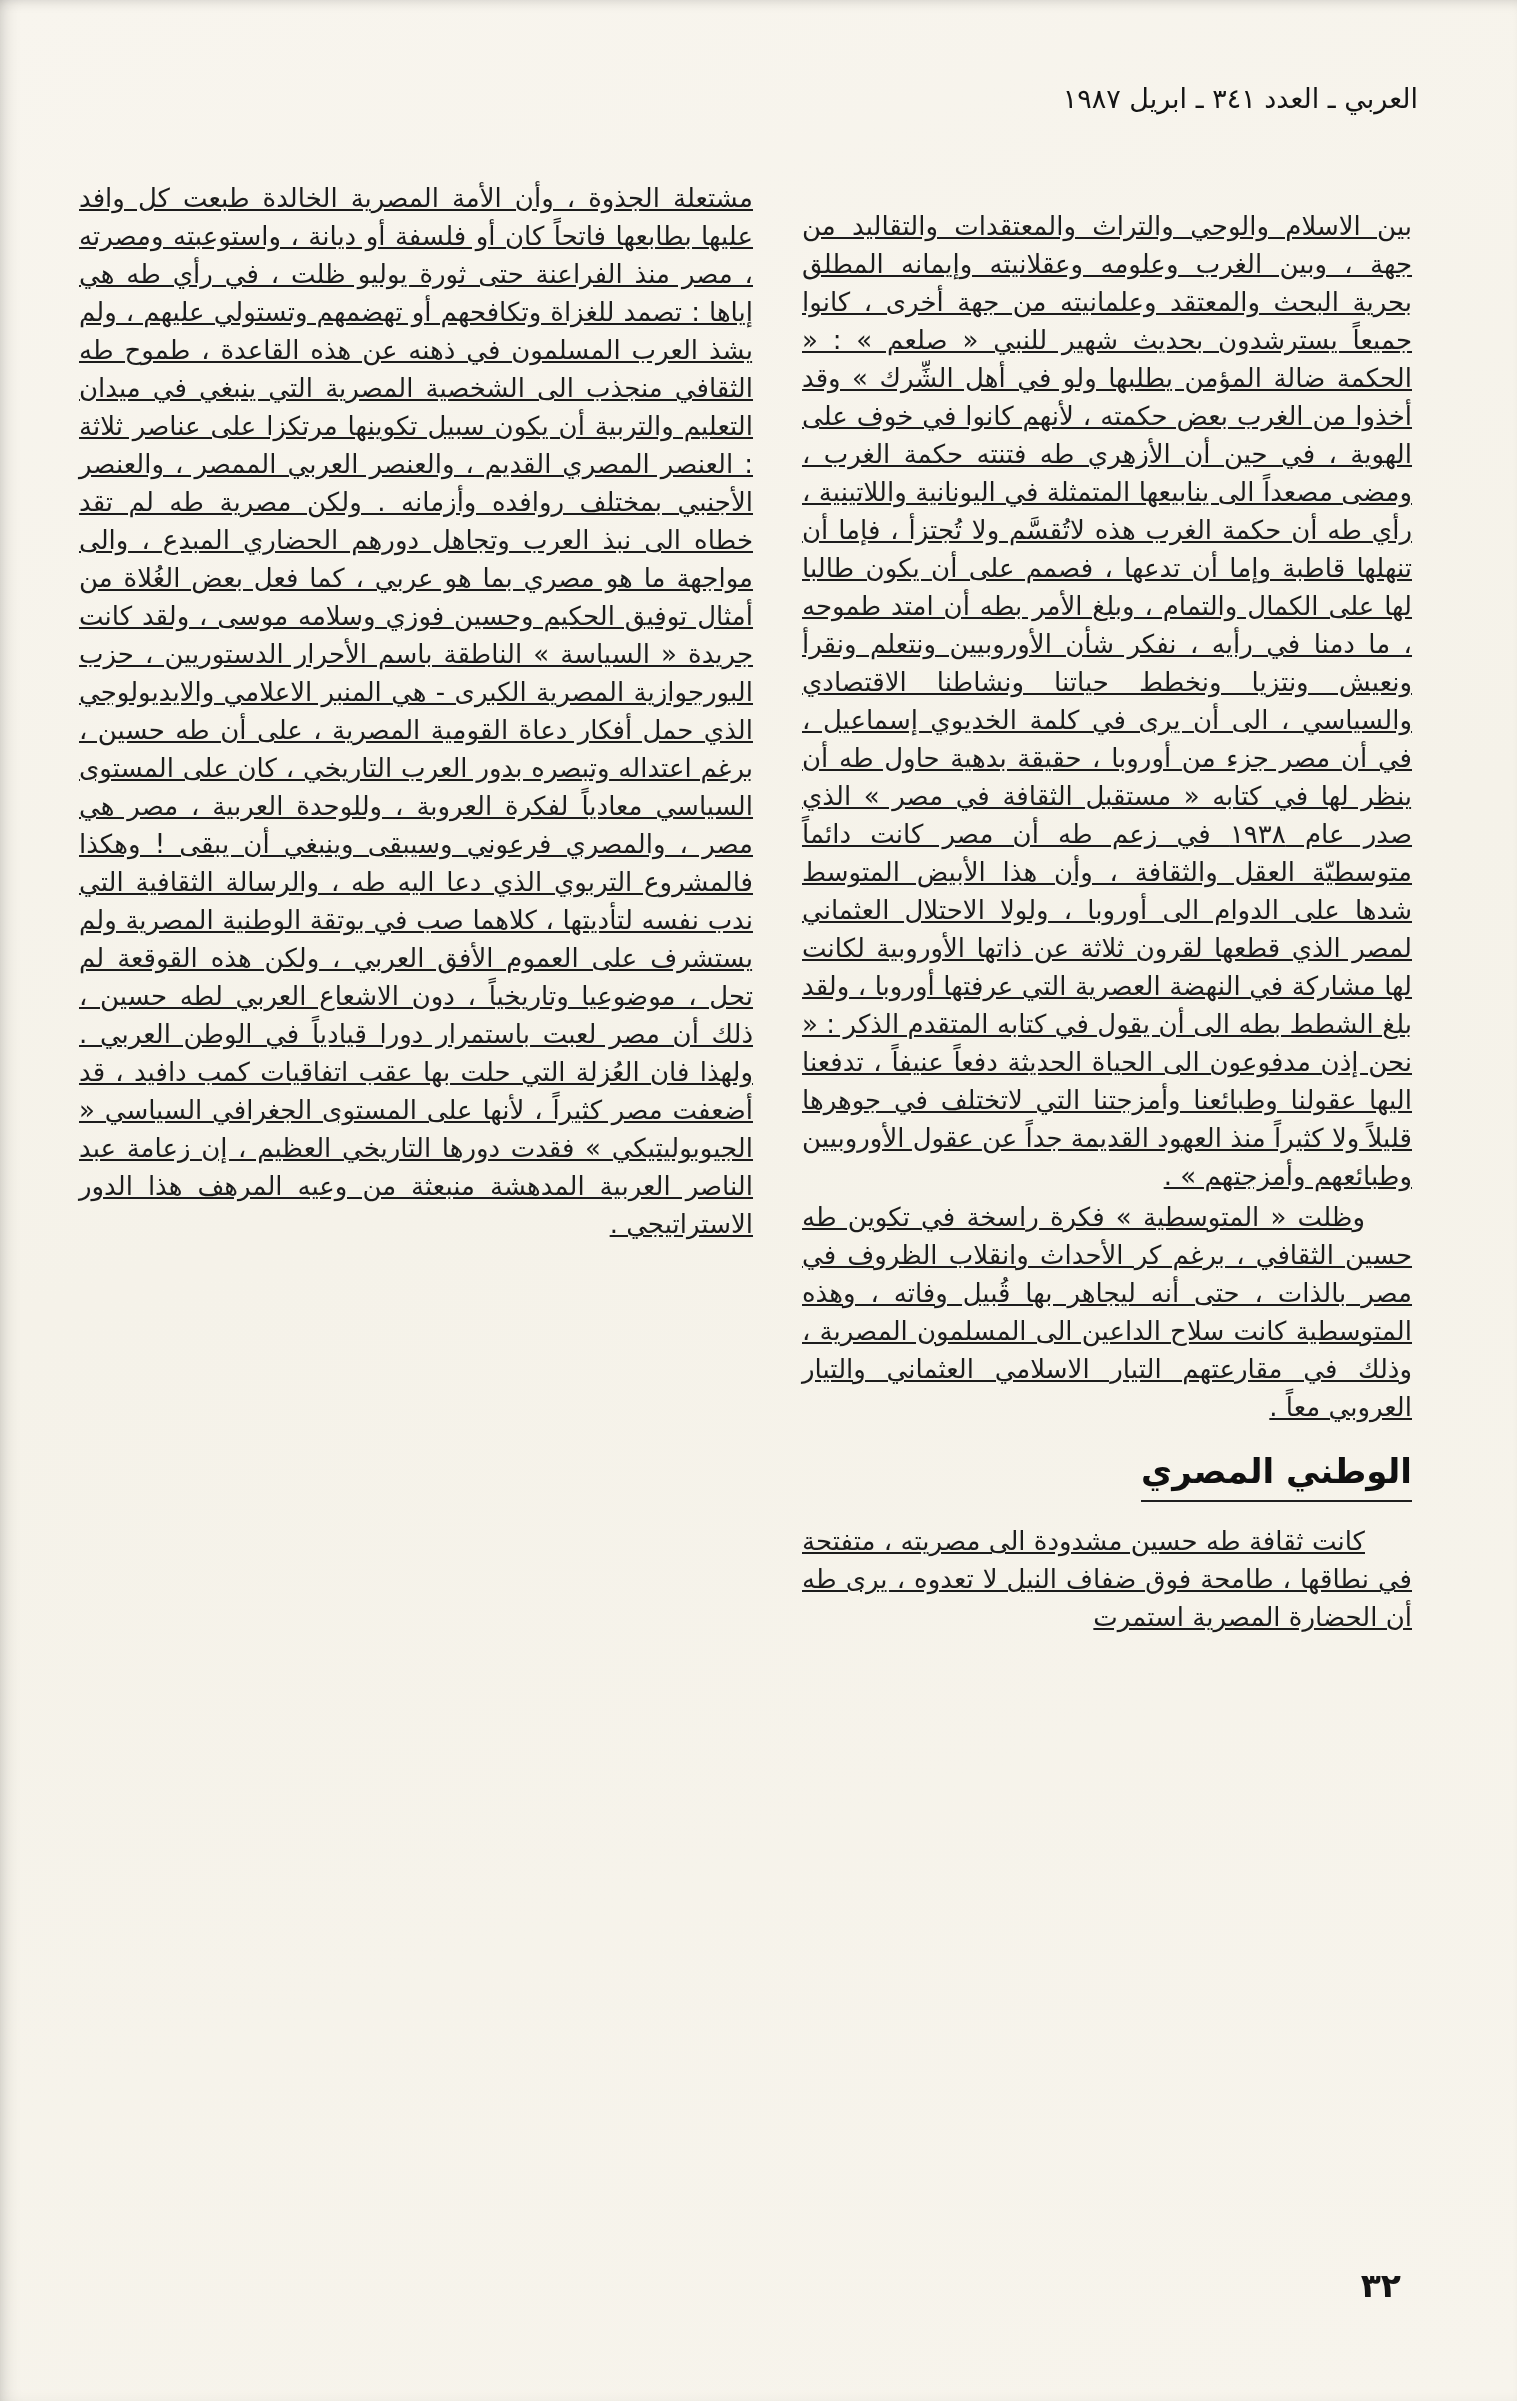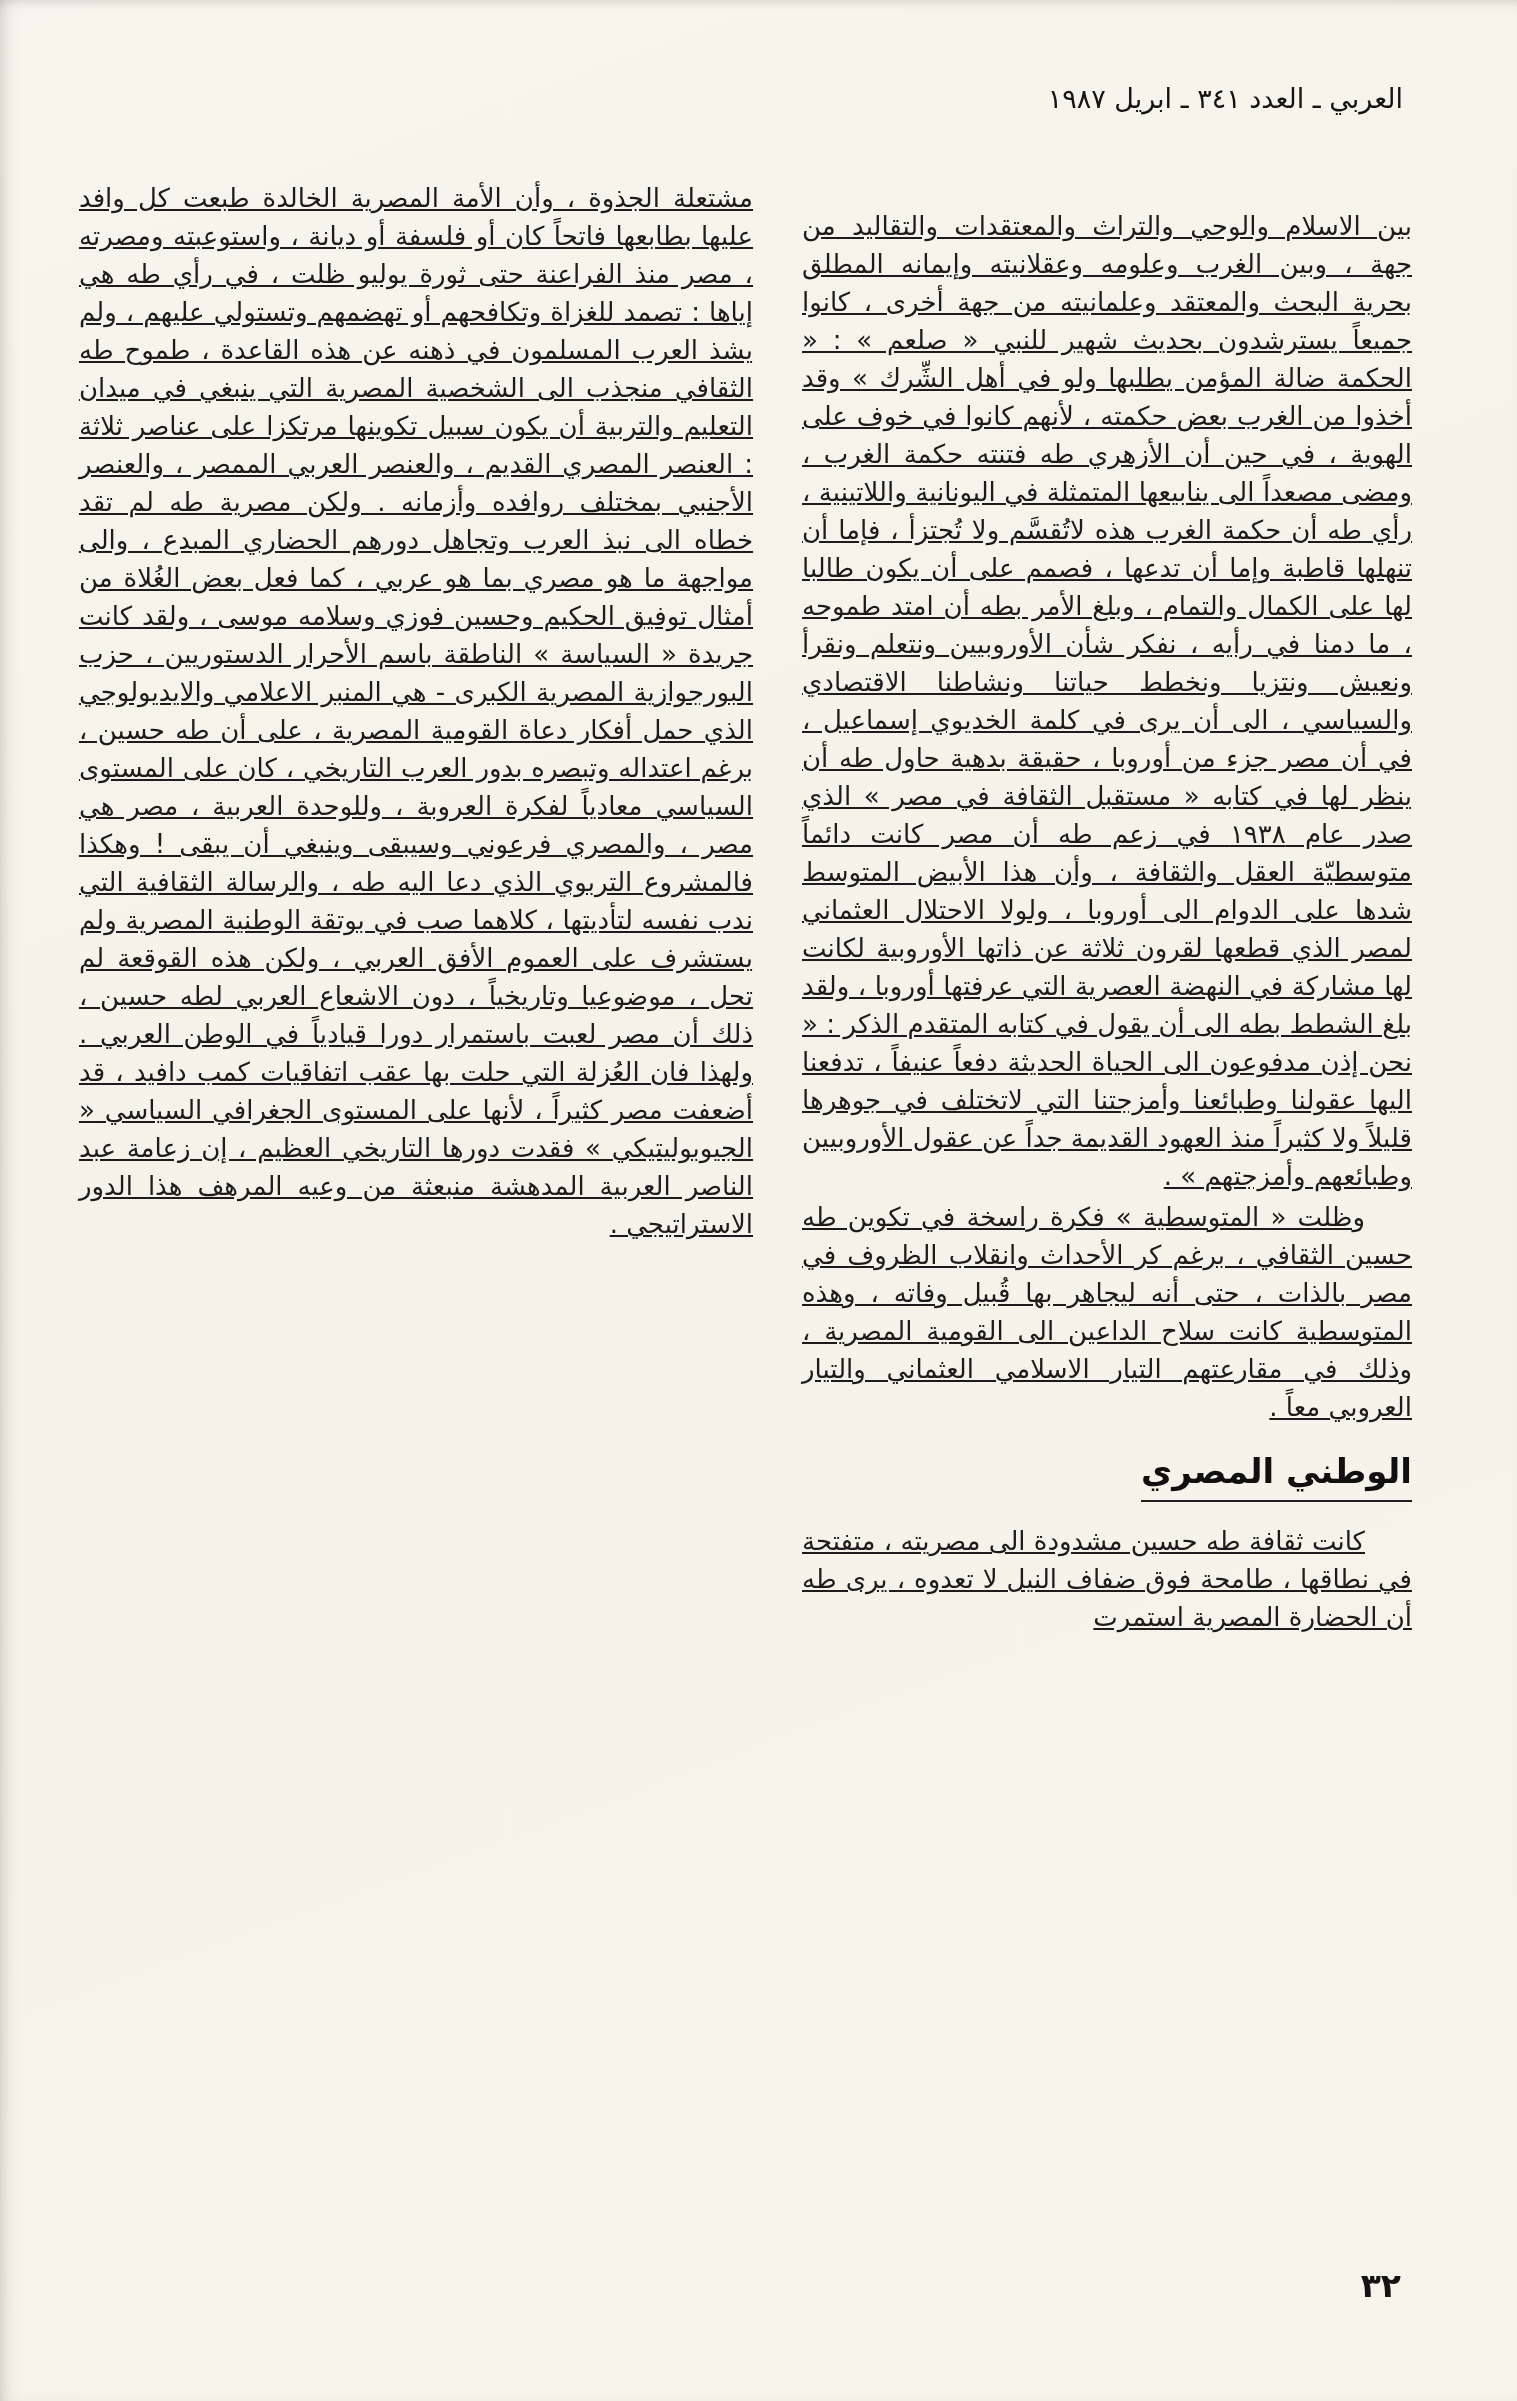--- a/index.html
+++ b/index.html
@@ -16,21 +16,21 @@
     background: linear-gradient(160deg, #f8f5ee 0%, #f5f2e9 45%, #f7f4ec 100%);
     box-shadow: inset 12.7px 0 20px -12.7px rgba(0,0,0,0.25), inset 0 9px 16.3px -11px rgba(0,0,0,0.18);
     direction: rtl;
     font-family: "DejaVu Sans", sans-serif;
     color: #1b1b1b;
     overflow: hidden;
   }
   .issue-header {
     position: absolute;
     top: 83px;
-    right: 114px;
+    right: 99px;
     font-size: 27px;
     letter-spacing: 0.5px;
     color: #141414;
     white-space: nowrap;
   }
   .columns {
     position: absolute;
     top: 179px;
     right: 105px;
     left: 80px;
@@ -73,21 +73,21 @@
 <body>
 
 <div class="page">
 
   <div class="issue-header">العربي ـ العدد ٣٤١ ـ ابريل ١٩٨٧</div>
 
   <div class="columns">
 
     <div class="col col-first">
       <p>بين الاسلام والوحي والتراث والمعتقدات والتقاليد من جهة ، وبين الغرب وعلومه وعقلانيته وإيمانه المطلق بحرية البحث والمعتقد وعلمانيته من جهة أخرى ، كانوا جميعاً يسترشدون بحديث شهير للنبي « صلعم » : « الحكمة ضالة المؤمن يطلبها ولو في أهل الشِّرك » وقد أخذوا من الغرب بعض حكمته ، لأنهم كانوا في خوف على الهوية ، في حين أن الأزهري طه فتنته حكمة الغرب ، ومضى مصعداً الى ينابيعها المتمثلة في اليونانية واللاتينية ، رأي طه أن حكمة الغرب هذه لاتُقسَّم ولا تُجتزأ ، فإما أن تنهلها قاطبة وإما أن تدعها ، فصمم على أن يكون طالبا لها على الكمال والتمام ، وبلغ الأمر بطه أن امتد طموحه ، ما دمنا في رأيه ، نفكر شأن الأوروبيين ونتعلم ونقرأ ونعيش ونتزيا ونخطط حياتنا ونشاطنا الاقتصادي والسياسي ، الى أن يرى في كلمة الخديوي إسماعيل ، في أن مصر جزء من أوروبا ، حقيقة بدهية حاول طه أن ينظر لها في كتابه « مستقبل الثقافة في مصر » الذي صدر عام ١٩٣٨ في زعم طه أن مصر كانت دائماً متوسطيّة العقل والثقافة ، وأن هذا الأبيض المتوسط شدها على الدوام الى أوروبا ، ولولا الاحتلال العثماني لمصر الذي قطعها لقرون ثلاثة عن ذاتها الأوروبية لكانت لها مشاركة في النهضة العصرية التي عرفتها أوروبا ، ولقد بلغ الشطط بطه الى أن يقول في كتابه المتقدم الذكر : « نحن إذن مدفوعون الى الحياة الحديثة دفعاً عنيفاً ، تدفعنا اليها عقولنا وطبائعنا وأمزجتنا التي لاتختلف في جوهرها قليلاً ولا كثيراً منذ العهود القديمة جداً عن عقول الأوروبيين وطبائعهم وأمزجتهم » .</p>
-      <p class="indented">وظلت « المتوسطية » فكرة راسخة في تكوين طه حسين الثقافي ، برغم كر الأحداث وانقلاب الظروف في مصر بالذات ، حتى أنه ليجاهر بها قُبيل وفاته ، وهذه المتوسطية كانت سلاح الداعين الى القومية المصرية ، وذلك في مقارعتهم التيار الاسلامي العثماني والتيار العروبي معاً .</p>
+      <p class="indented">وظلت « المتوسطية » فكرة راسخة في تكوين طه حسين الثقافي ، برغم كر الأحداث وانقلاب الظروف في مصر بالذات ، حتى أنه ليجاهر بها قُبيل وفاته ، وهذه المتوسطية كانت سلاح الداعين الى المسلمون المصرية ، وذلك في مقارعتهم التيار الاسلامي العثماني والتيار العروبي معاً .</p>
       <h2 class="section-heading">
         <span class="heading-text">الوطني المصري</span>
       </h2>
       <p class="indented">كانت ثقافة طه حسين مشدودة الى مصريته ، متفتحة في نطاقها ، طامحة فوق ضفاف النيل لا تعدوه ، يرى طه أن الحضارة المصرية استمرت</p>
     </div>
 
     <div class="col col-second">
       <p>مشتعلة الجذوة ، وأن الأمة المصرية الخالدة طبعت كل وافد عليها بطابعها فاتحاً كان أو فلسفة أو ديانة ، واستوعبته ومصرته ، مصر منذ الفراعنة حتى ثورة يوليو ظلت ، في رأي طه هي إياها : تصمد للغزاة وتكافحهم أو تهضمهم وتستولي عليهم ، ولم يشذ العرب المسلمون في ذهنه عن هذه القاعدة ، طموح طه الثقافي منجذب الى الشخصية المصرية التي ينبغي في ميدان التعليم والتربية أن يكون سبيل تكوينها مرتكزا على عناصر ثلاثة : العنصر المصري القديم ، والعنصر العربي الممصر ، والعنصر الأجنبي بمختلف روافده وأزمانه . ولكن مصرية طه لم تقد خطاه الى نبذ العرب وتجاهل دورهم الحضاري المبدع ، والى مواجهة ما هو مصري بما هو عربي ، كما فعل بعض الغُلاة من أمثال توفيق الحكيم وحسين فوزي وسلامه موسى ، ولقد كانت جريدة « السياسة » الناطقة باسم الأحرار الدستوريين ، حزب البورجوازية المصرية الكبرى - هي المنبر الاعلامي والايديولوجي الذي حمل أفكار دعاة القومية المصرية ، على أن طه حسين ، برغم اعتداله وتبصره بدور العرب التاريخي ، كان على المستوى السياسي معادياً لفكرة العروبة ، وللوحدة العربية ، مصر هي مصر ، والمصري فرعوني وسيبقى وينبغي أن يبقى ! وهكذا فالمشروع التربوي الذي دعا اليه طه ، والرسالة الثقافية التي ندب نفسه لتأديتها ، كلاهما صب في بوتقة الوطنية المصرية ولم يستشرف على العموم الأفق العربي ، ولكن هذه القوقعة لم تحل ، موضوعيا وتاريخياً ، دون الاشعاع العربي لطه حسين ، ذلك أن مصر لعبت باستمرار دورا قيادياً في الوطن العربي . ولهذا فان العُزلة التي حلت بها عقب اتفاقيات كمب دافيد ، قد أضعفت مصر كثيراً ، لأنها على المستوى الجغرافي السياسي « الجيوبوليتيكي » فقدت دورها التاريخي العظيم ، إن زعامة عبد الناصر العربية المدهشة منبعثة من وعيه المرهف هذا الدور الاستراتيجي .</p>
     </div>
 

